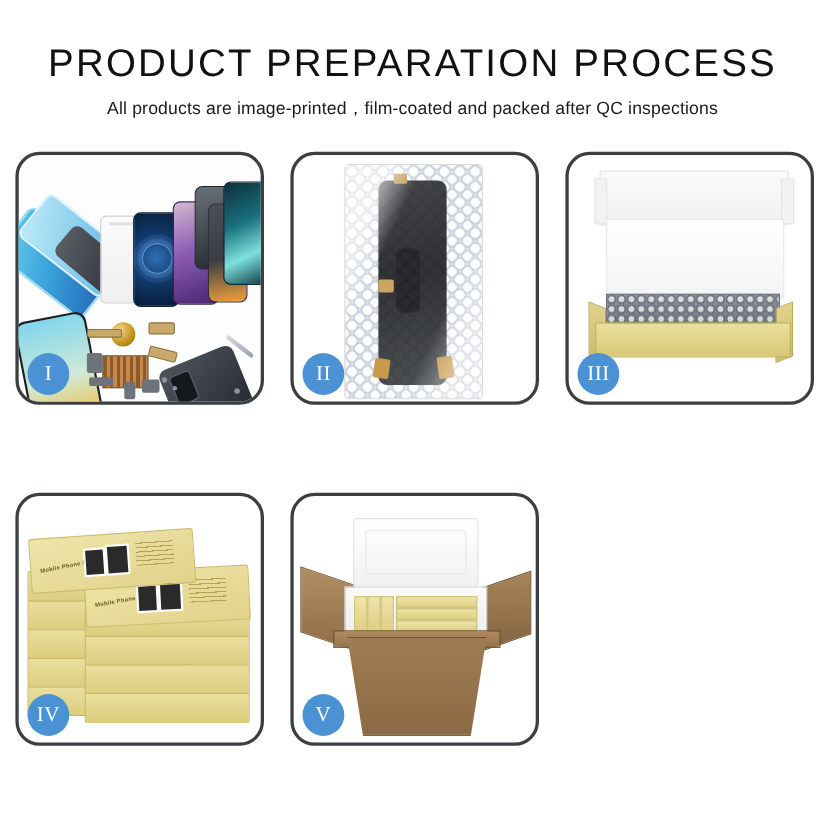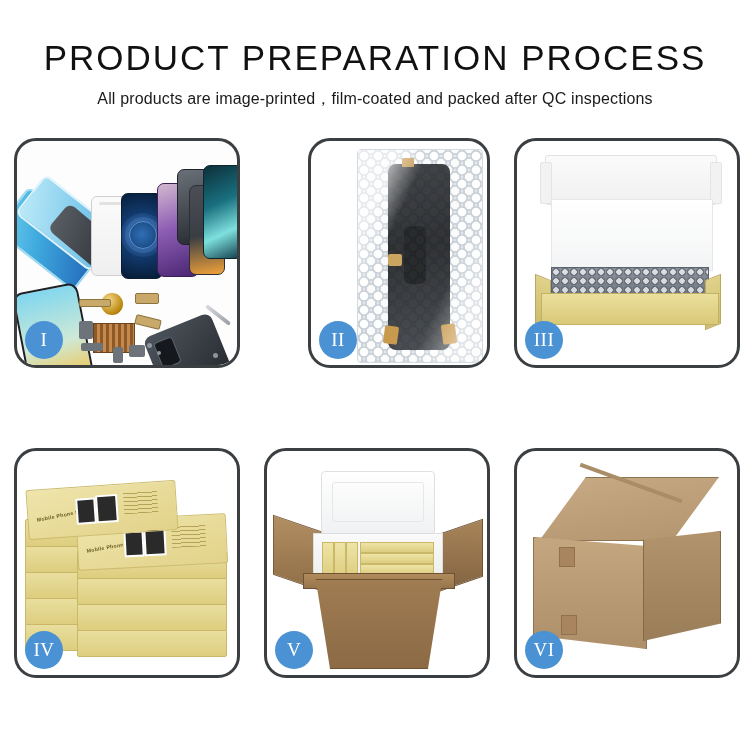--- a/index.html
+++ b/index.html
@@ -134,21 +134,21 @@
   .flex{position:absolute;background:#c9a96a;border:1px solid #8c7340;border-radius:2px;}
   .scrw{position:absolute;background:#8e949c;border-radius:50%;}
   .sgrey{position:absolute;background:#6d737a;border-radius:2px;}
   .tweez{
     position:absolute;left:186px;top:172px;width:30px;height:4px;
     background:linear-gradient(90deg,#d8dade,#9aa0a7);
     transform:rotate(38deg);border-radius:2px;
   }
 
   
-  .p2{background:#fff;margin-left:44px;}
+  .p2{background:#fff;}
   .bw{
     position:absolute;left:46px;top:8px;width:124px;height:212px;
     background:
       radial-gradient(circle at 6px 6px,rgba(255,255,255,.95) 0 4px,rgba(198,205,212,.55) 4.5px 6px,transparent 6.5px) 0 0/14px 14px,
       radial-gradient(circle at 6px 6px,rgba(255,255,255,.85) 0 4px,rgba(185,193,201,.5) 4.5px 6px,transparent 6.5px) 7px 7px/14px 14px,
       linear-gradient(135deg,#eef1f4,#dfe4e9 55%,#eef1f4);
     border:1px solid #d4d9de;border-radius:4px;
   }
   .bwItem{
     position:absolute;left:30px;top:14px;width:62px;height:186px;
@@ -419,26 +419,15 @@
           <div class="ybar" style="left:46px;top:8px;width:72px;height:9px;"></div>
           <div class="ybar" style="left:46px;top:19px;width:72px;height:9px;"></div>
           <div class="ybar" style="left:46px;top:30px;width:72px;height:9px;"></div>
         </div>
         <div class="cartonRim"></div>
         <div class="cartonBody"></div>
       </div>
       <div class="badge">V</div>
     </div>
 
-    <div class="panel p6">
-      <div class="stage">
-        <div class="c6top"></div>
-        <div class="c6seam"></div>
-        <div class="c6front"></div>
-        <div class="c6side"></div>
-        <div class="c6tape" style="left:42px;top:96px;width:14px;height:18px;"></div>
-        <div class="c6tape" style="left:44px;top:164px;width:14px;height:18px;"></div>
-      </div>
-      <div class="badge">VI</div>
-    </div>
 
   </div>
 </div>
 
 </body></html>

